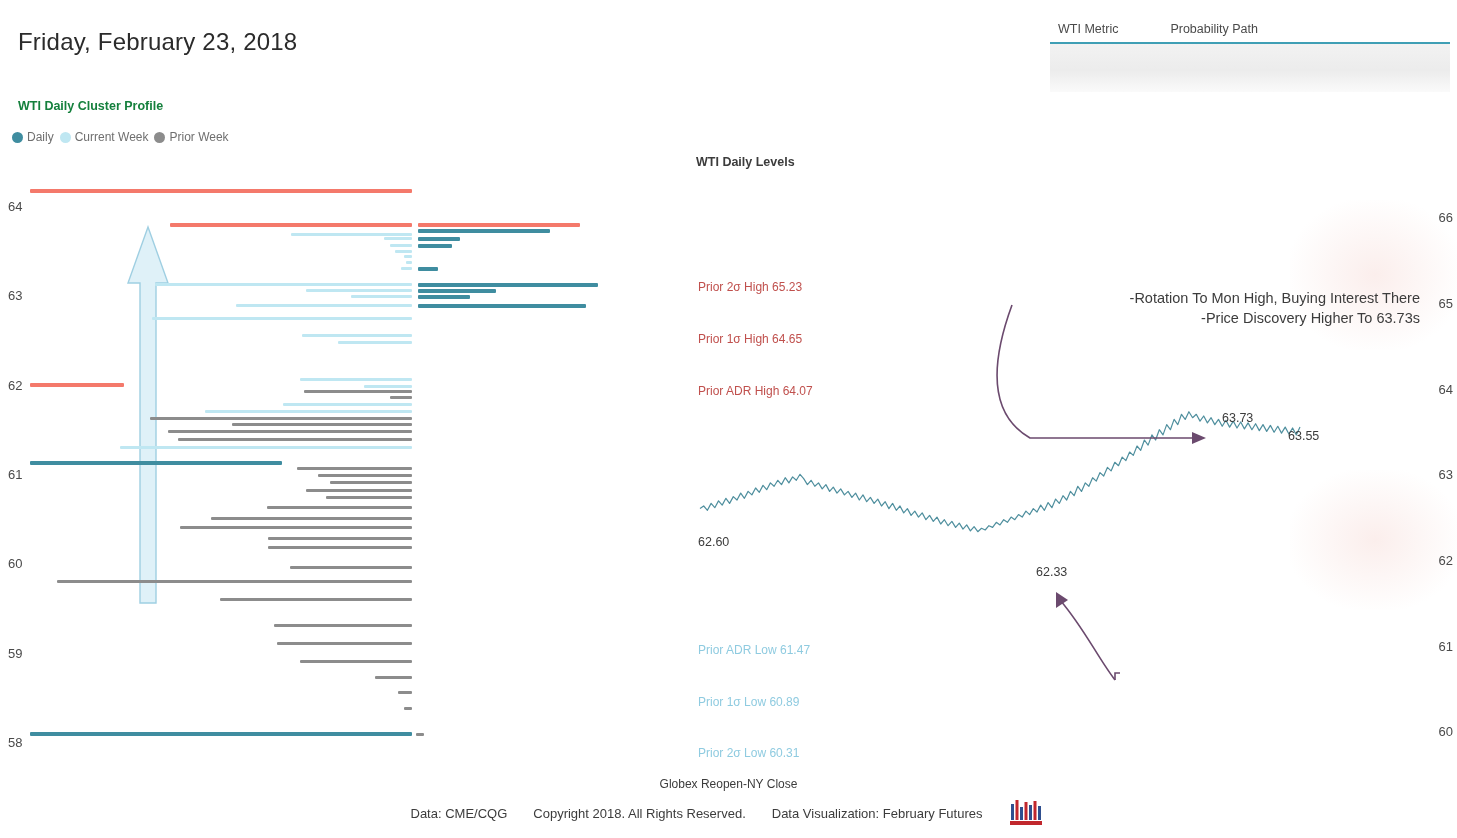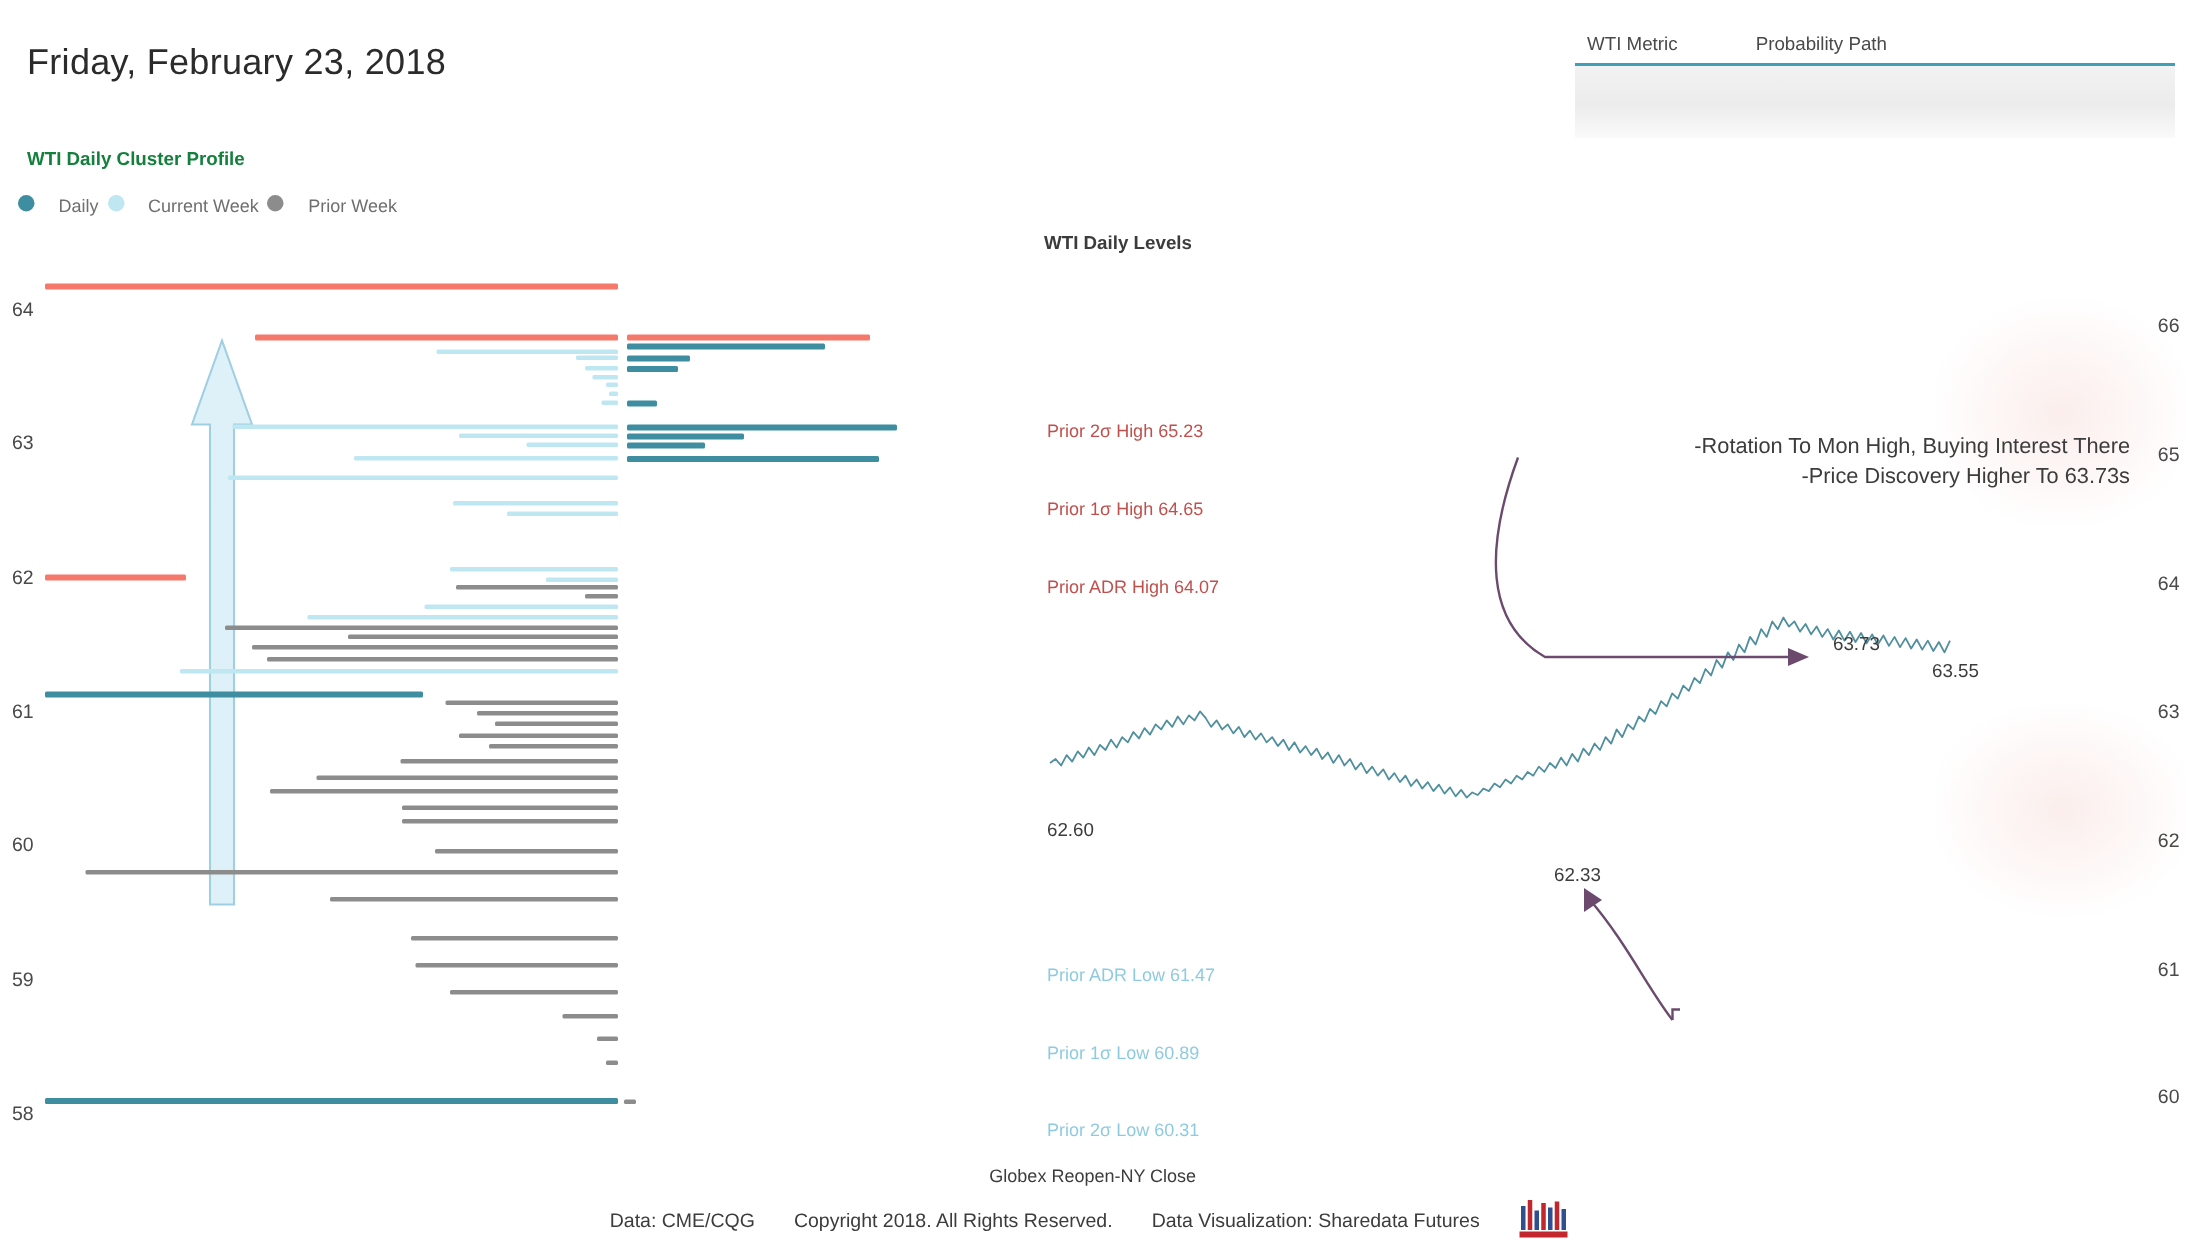--- a/index.html
+++ b/index.html
@@ -29,21 +29,21 @@
     color: #15803d;
     font-weight: bold;
   }
   #legend {
     left: 12px; top: 130px;
     display: flex;
     align-items: center;
     gap: 6px;
     font-size: 12px;
   }
-  .legend-item { display: flex; align-items: flex-start; gap: 16px; }
+  .legend-item { display: flex; align-items: center; gap: 4px; }
   .legend-dot {
     width: 11px; height: 11px; border-radius: 50%;
     display: inline-block;
   }
   .legend-label { color: #6f6f6f; font-size: 12px; }
 
   
   #profile-chart {
     left: 0px; top: 160px;
     width: 660px; height: 630px;
@@ -87,21 +87,20 @@
     right: 4px;
     font-size: 13px;
     color: #4a4a4a;
     transform: translateY(-50%);
   }
   .pt-label {
     position: absolute;
     font-size: 12.5px;
     color: #3c3c3c;
     white-space: nowrap;
-    margin-top: 11px;
   }
   .annot {
     position: absolute;
     font-size: 14.5px;
     color: #3c3c3c;
     white-space: pre;
     line-height: 20px;
   }
   .annot-right { text-align: right; }
 
@@ -299,21 +298,21 @@
 
   <div class="annot annot-right" style="left:330px; top:108px; width:430px;">-Rotation To Mon High, Buying Interest There
 -Price Discovery Higher To 63.73s</div>
 </div>
 
 <div class="abs" id="globex-caption">Globex Reopen-NY Close</div>
 
 <div class="abs" id="footer">
   <span>Data: CME/CQG</span>
   <span>Copyright 2018. All Rights Reserved.</span>
-  <span>Data Visualization: Sharedata Futures</span>
+  <span>Data Visualization: February Futures</span>
   <svg id="logo" viewBox="0 0 38 30">
     <rect x="2" y="6" width="3" height="16" fill="#2f4f8f"></rect>
     <rect x="6.5" y="2" width="3" height="20" fill="#c1272d"></rect>
     <rect x="11" y="9" width="3" height="13" fill="#2f4f8f"></rect>
     <rect x="15.5" y="4" width="3" height="18" fill="#c1272d"></rect>
     <rect x="20" y="7" width="3" height="15" fill="#2f4f8f"></rect>
     <rect x="24.5" y="3" width="3" height="19" fill="#c1272d"></rect>
     <rect x="29" y="8" width="3" height="14" fill="#2f4f8f"></rect>
     <rect x="1" y="23" width="32" height="4" fill="#c1272d"></rect>
   </svg>

